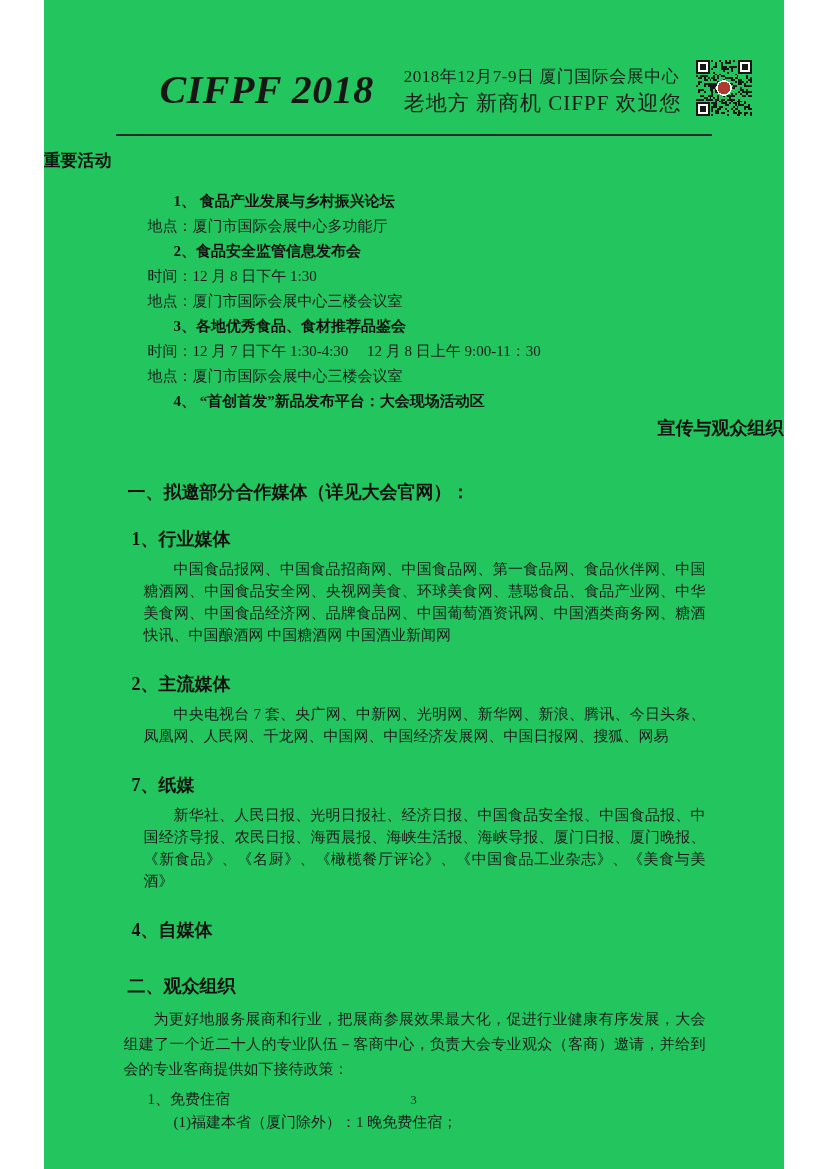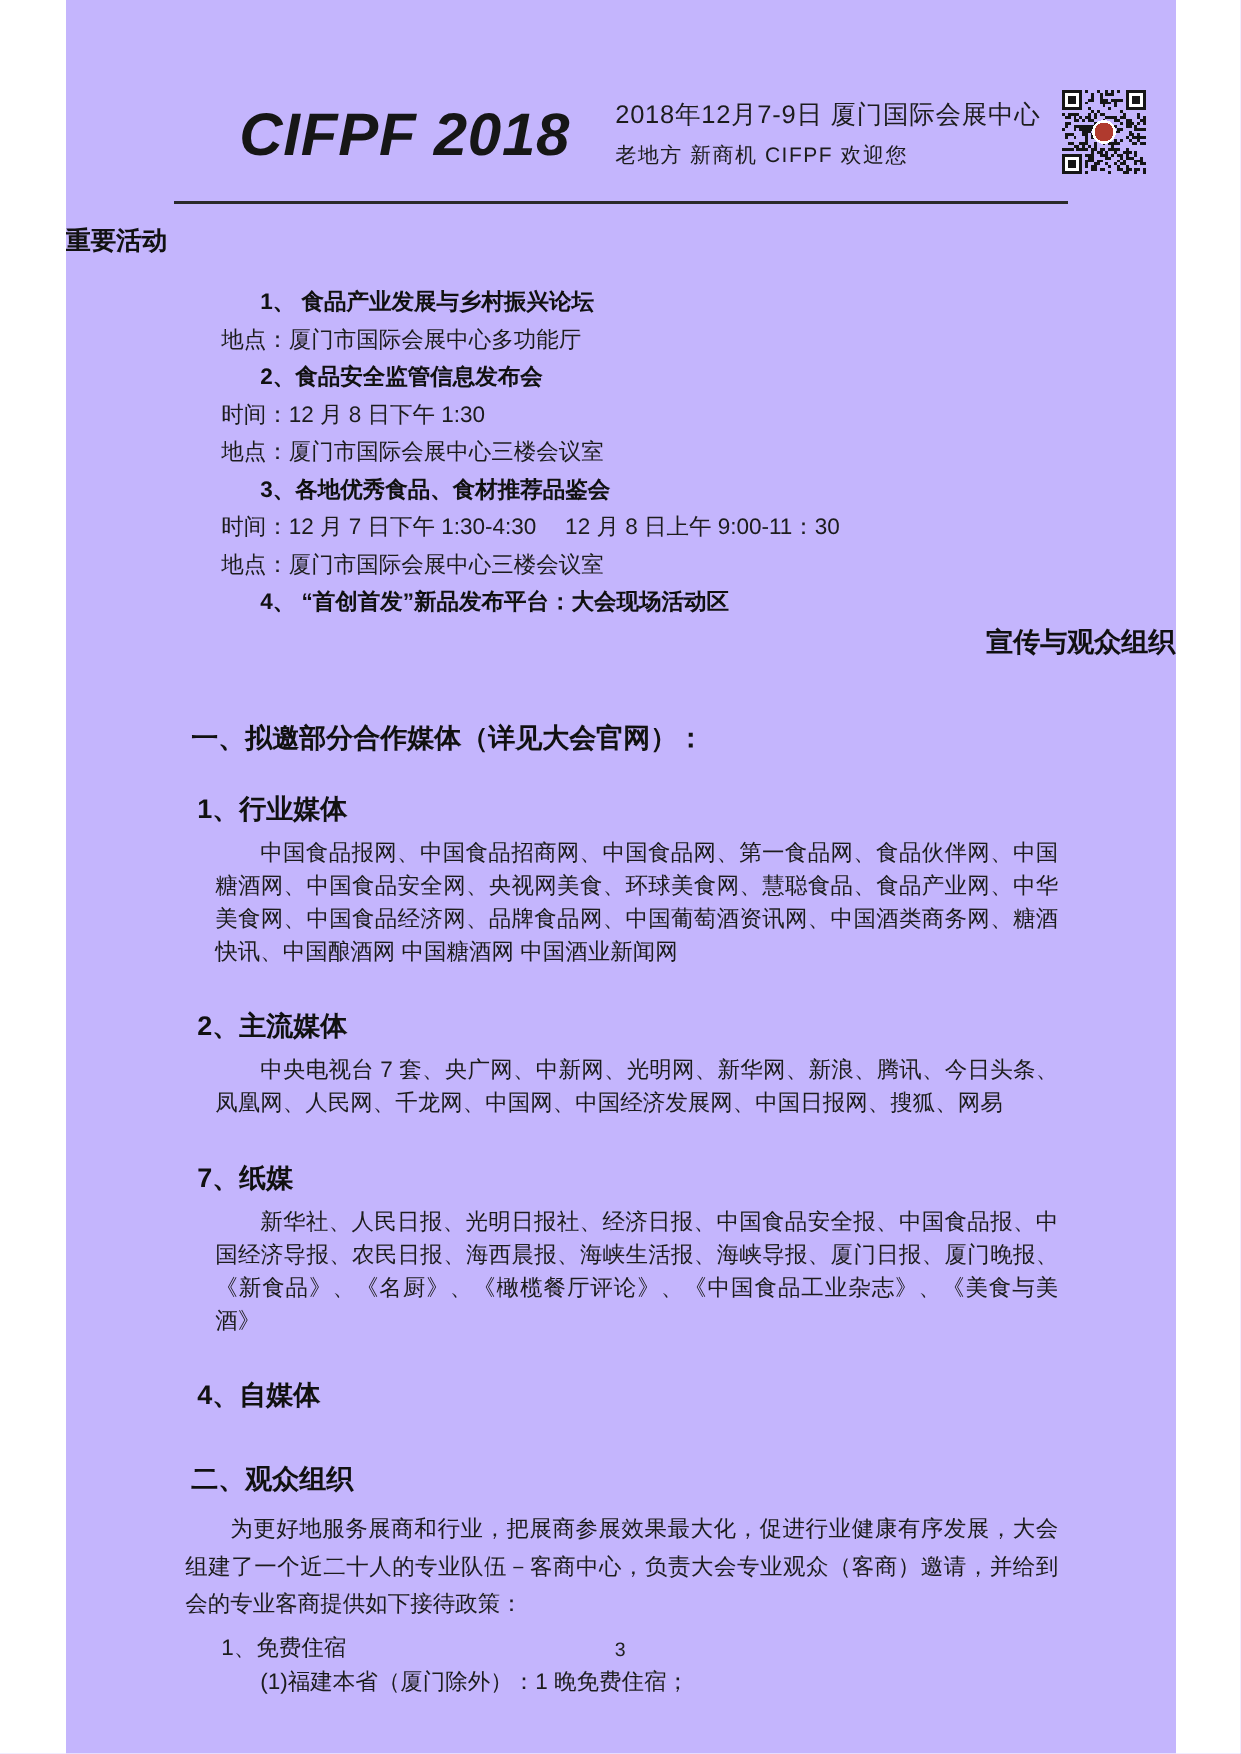--- a/index.html
+++ b/index.html
@@ -2,44 +2,44 @@
 <html><head>
 <meta charset="utf-8">
 <style>
   * { box-sizing: border-box; }
   html, body { margin: 0; padding: 0; background: #ffffff; }
   .page {
     position: relative;
     width: 740px;
     height: 1169px;
     margin: 0 auto;
-    background: #c4b5fd;
+    background: #22c55e;
     color: #1c1c1c;
-    font-family: Liberation Sans, sans-serif;
+    font-family: Liberation Serif, serif;
     overflow: hidden;
   }
   
   .header {
     display: flex;
     align-items: flex-start;
     padding: 60px 64px 0 116px;
   }
   .logo {
     font-size: 40px;
     font-weight: bold;
     font-style: italic;
     letter-spacing: 0.5px;
     line-height: 1;
     padding-top: 10px;
     white-space: nowrap;
     color: #161616;
   }
   .tagline { margin-left: 30px; white-space: nowrap; padding-top: 4px; }
   .tagline-l1 { font-size: 17px; line-height: 25px; letter-spacing: 0.5px; margin: 0; }
-  .tagline-l2 { font-size: 14px; line-height: 29px; letter-spacing: 1px; margin: 0; }
+  .tagline-l2 { font-size: 21px; line-height: 29px; letter-spacing: 1px; margin: 0; }
   .qr { margin-left: 14px; width: 56px; height: 56px; flex: 0 0 auto; }
   .qr svg { width: 56px; height: 56px; display: block; }
   .rule {
     border: none;
     border-top: 2px solid #2a2a2a;
     margin: 16px 72px 0 72px;
   }
   
   .doc-title {
     text-align: left;

